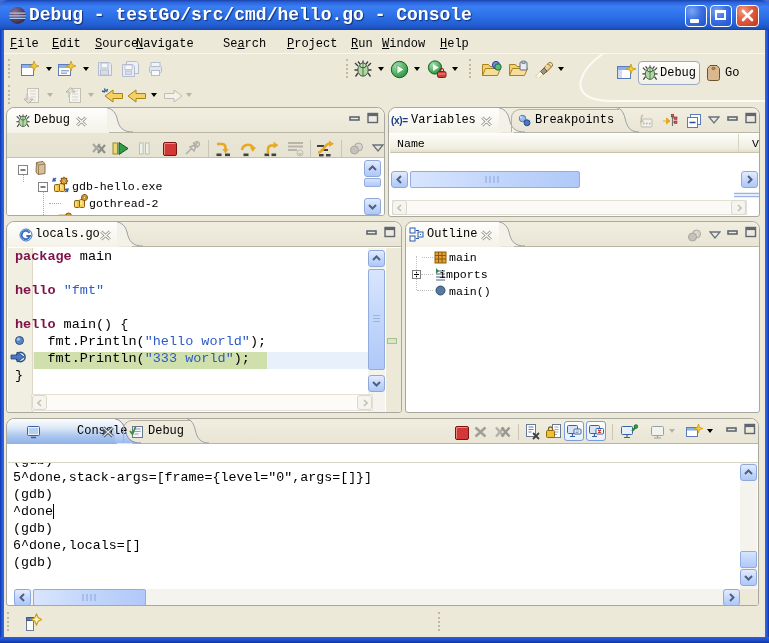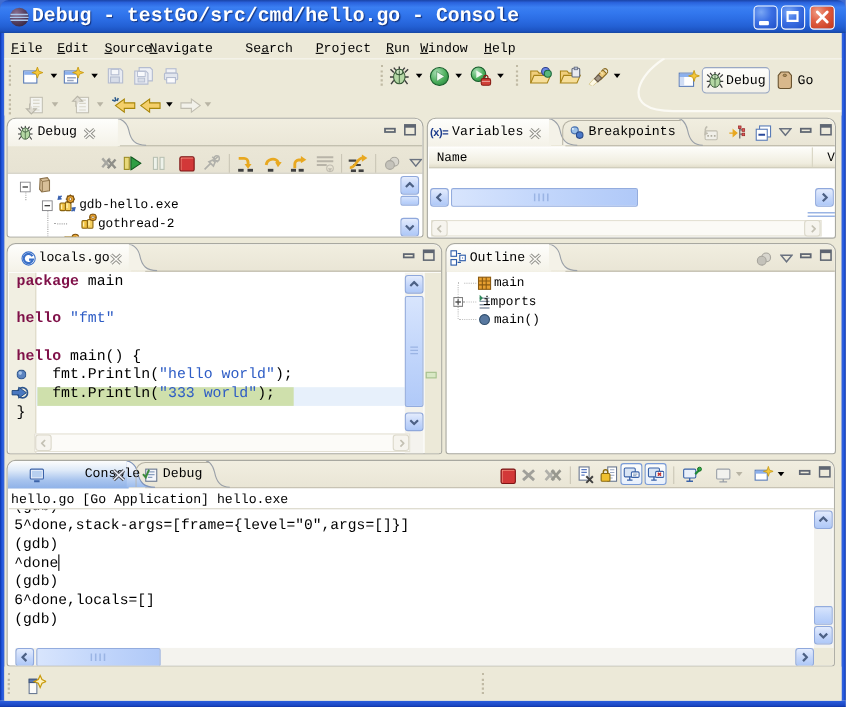--- a/index.html
+++ b/index.html
@@ -591,21 +591,20 @@
 
  <div class="abs code" style="left:6px;top:33px;font-size:13.3px;">(gdb)
 5^done,stack-args=[frame={level="0",args=[]}]
 (gdb)
 ^done<span style="border-right:1px solid #000">​</span>
 (gdb)
 6^done,locals=[]
 (gdb)</div>
 
  <div class="abs" style="left:1px;top:25px;width:753px;height:19px;background:#fff;border-bottom:1px solid #d8d5c6;box-sizing:border-box;"></div>
- <div class="abs mini" style="left:3px;top:28px;font-size:12px;">hello.go [Go Application] hello.exe</div>
 
  <div class="abs" style="left:0;top:0;width:110px;height:25px;background:linear-gradient(180deg,#fdfdfc 0%,#dde9f8 35%,#a8c4ee 70%,#8fb2e8 100%);border-radius:8px 0 0 0;"></div>
  <svg class="abs" style="left:108px;top:0" width="26" height="25" viewBox="0 0 26 25">
       <path d="M0 0 C2 0 8 2 10 10 C12 20 16 24 26 24 L0 24 Z" fill="#9dbdee"></path>
       <path d="M0 0 C1.5 0 7 1.5 9.3 9.5 C11.5 19 16 23.6 26 23.6 L0 23.6 Z" fill="url(#cg)"></path>
       <defs>
         <linearGradient id="cg" x1="0" y1="0" x2="0" y2="1">
           <stop offset="0" stop-color="#fdfdfc"></stop>
           <stop offset="0.4" stop-color="#e8eefa"></stop>
           <stop offset="0.75" stop-color="#b8cff2"></stop>

